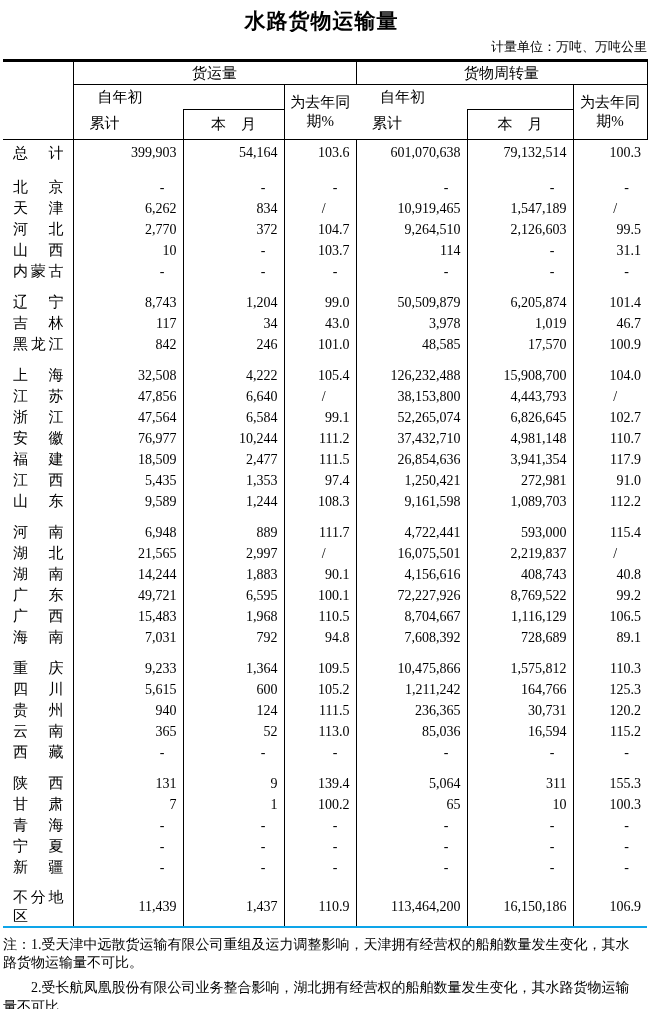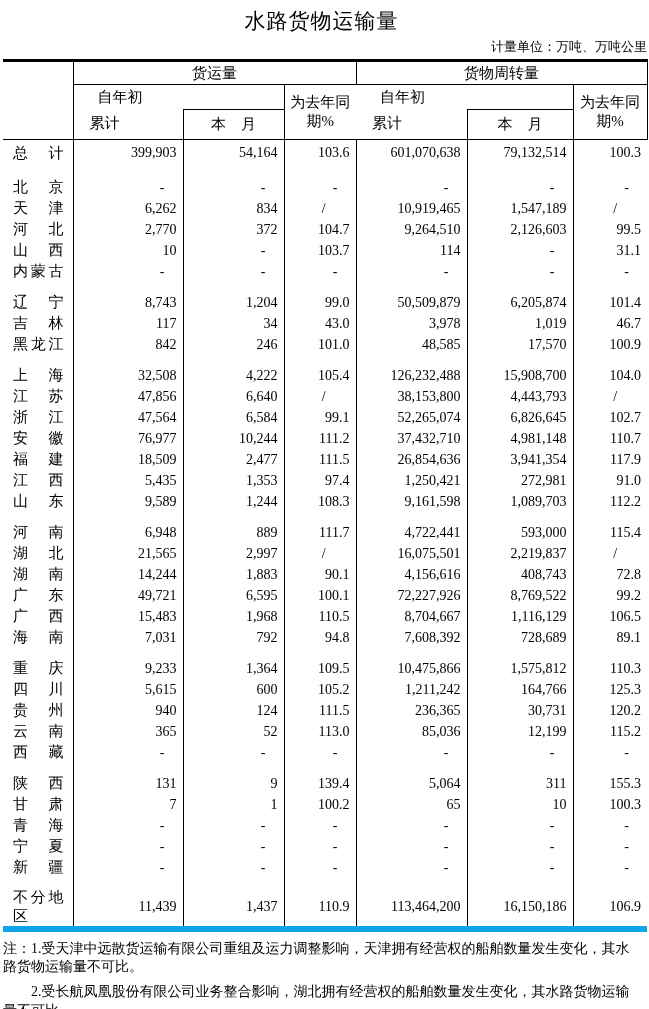--- a/index.html
+++ b/index.html
@@ -1,20 +1,20 @@
 <!DOCTYPE html>
 <html><head>
 <meta charset="utf-8">
 <style>
   html,body{margin:0;padding:0;background:#fff;color:#000;}
   body{width:649px;height:1009px;font-family:"Liberation Serif","DejaVu Serif",serif;overflow:hidden;}
-  .title{text-align:center;font-size:21px;font-weight:normal;margin:7px 6px 3px 0;letter-spacing:1px;}
+  .title{text-align:center;font-size:21px;font-weight:bold;margin:7px 6px 3px 0;letter-spacing:1px;}
   .unit{text-align:right;font-size:13px;margin:0 2px 3px 0;}
   table.stat{margin-left:3px;width:644px;table-layout:fixed;border-collapse:collapse;
-             border-top:3px solid #000;border-bottom:6px solid #0ea5e9;font-size:14px;}
+             border-top:3px solid #000;border-bottom:2px solid #0ea5e9;font-size:14px;}
   td,th{padding:0;font-weight:normal;overflow:hidden;}
   thead td,thead th{font-size:15px;}
   tr.h1{height:24px;} tr.h2{height:22px;} tr.h3{height:26px;}
   .gh{border-bottom:1px solid #000;text-align:center;}
   .gh1{border-right:1px solid #000;}
   .gh2{border-right:1px solid #000;}
   .rg{border-right:1px solid #000;border-bottom:1px solid #000;}
   .cum-top{text-align:left;padding-left:24px;}
   .mon-top{border-bottom:1px solid #000;}
   .yoy{border-left:1px solid #000;border-bottom:1px solid #000;text-align:center;line-height:1.25;padding:8px 2px;}
@@ -271,21 +271,21 @@
         <td class="num">2,219,837</td>
         <td class="num slash">/</td>
       </tr>
       <tr>
         <td class="region">湖 南</td>
         <td class="num">14,244</td>
         <td class="num">1,883</td>
         <td class="num">90.1</td>
         <td class="num">4,156,616</td>
         <td class="num">408,743</td>
-        <td class="num">72.8</td>
+        <td class="num">40.8</td>
       </tr>
       <tr>
         <td class="region">广 东</td>
         <td class="num">49,721</td>
         <td class="num">6,595</td>
         <td class="num">100.1</td>
         <td class="num">72,227,926</td>
         <td class="num">8,769,522</td>
         <td class="num">99.2</td>
       </tr>
@@ -342,21 +342,21 @@
         <td class="num">236,365</td>
         <td class="num">30,731</td>
         <td class="num">120.2</td>
       </tr>
       <tr>
         <td class="region">云 南</td>
         <td class="num">365</td>
         <td class="num">52</td>
         <td class="num">113.0</td>
         <td class="num">85,036</td>
-        <td class="num">12,199</td>
+        <td class="num">16,594</td>
         <td class="num">115.2</td>
       </tr>
       <tr>
         <td class="region">西 藏</td>
         <td class="num dash">-</td>
         <td class="num dash">-</td>
         <td class="num dash">-</td>
         <td class="num dash">-</td>
         <td class="num dash">-</td>
         <td class="num dash">-</td>

